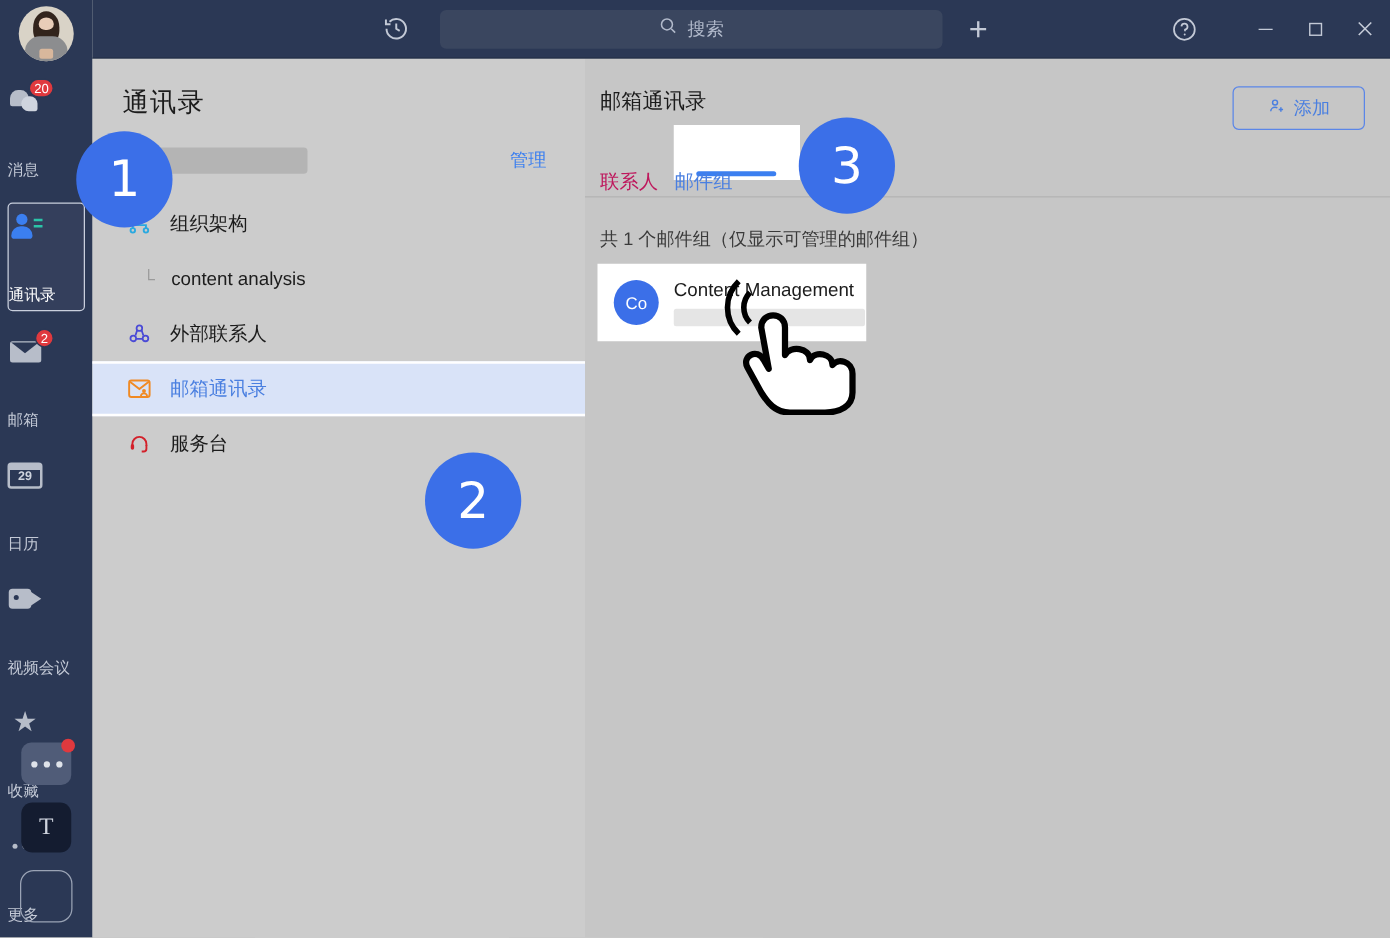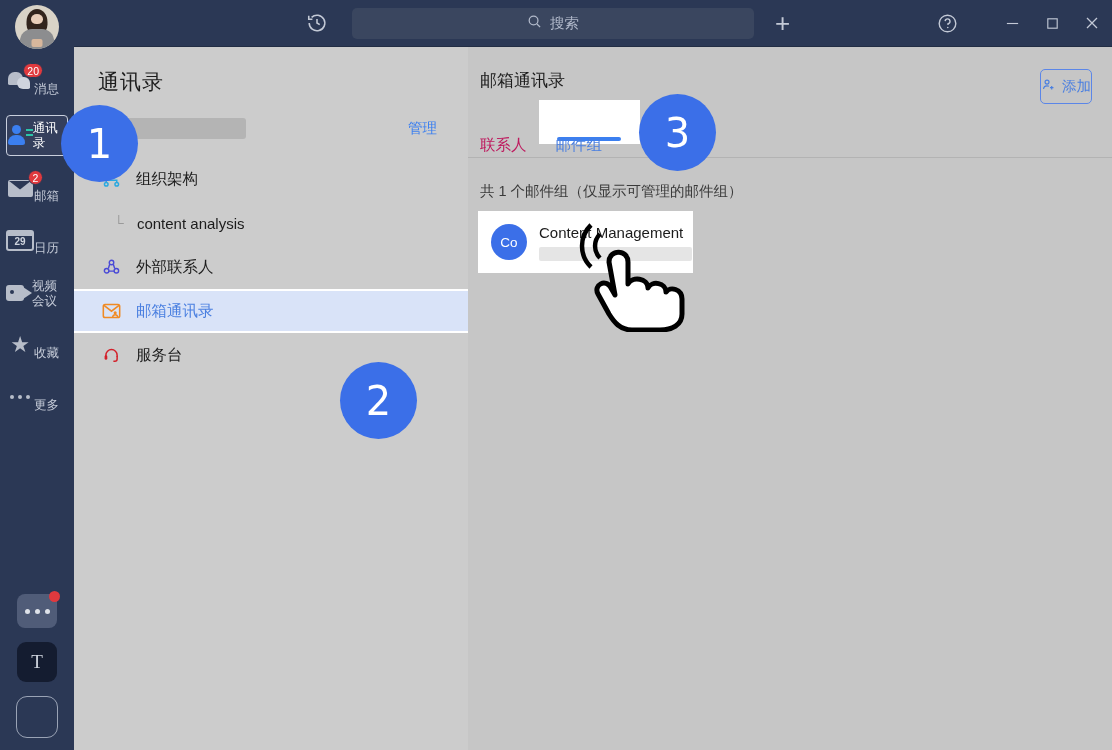--- a/index.html
+++ b/index.html
@@ -46,25 +46,26 @@
     width: 34px; height: 22px; border-radius: 12px 12px 0 0;
     background: #8c8d8f;
   }
   .avatar .hand {
     position: absolute; left: 50%; bottom: 2px; transform: translateX(-50%);
     width: 11px; height: 8px; border-radius: 2px; background: #d8b79c;
   }
 
   .rail-item {
     width: 62px; margin-top: 14px;
-    display: flex; flex-direction: row; align-items: flex-end;
+    display: flex; flex-direction: column; align-items: flex-start;
     padding: 5px 0 4px 0;
     border-radius: 4px;
     position: relative;
     cursor: pointer;
+    gap: 32px;
   }
   .rail-item.active {
     background: #343f5c;
     border: 1.5px solid #c9cfdd;
   }
   .rail-ico {
     position: relative;
     width: 28px; height: 26px;
     display: flex; align-items: center; justify-content: center;
     margin-bottom: 3px;
@@ -220,21 +221,21 @@
   }
   .main-head {
     display: flex; align-items: flex-start; justify-content: space-between;
     padding: 22px 20px 0 12px;
   }
   .main-title { font-size: 17px; color: #1c1c1c; }
   .add-btn {
     display: flex; align-items: center; gap: 6px;
     border: 1px solid #5b86e8; border-radius: 5px;
     color: #4a7fe0; font-size: 14.5px;
-    padding: 7px 0; cursor: pointer; background: transparent;
+    padding: 7px 27px; cursor: pointer; background: transparent;
   }
   .tabs {
     display: flex; align-items: flex-end;
     padding-left: 12px; margin-top: 16px; position: relative; height: 45px;
   }
   .tab {
     font-size: 15.5px; color: #be185d; cursor: pointer;
     padding: 0 0 9px 0; position: relative;
   }
   .tab.active {
@@ -518,21 +519,21 @@
         </span>
         <span>添加</span>
       </div>
     </div>
 
     <div class="tabs">
       <div class="tab-box">
         <div class="tab-under"></div>
       </div>
       <div class="tab" style="z-index:5">联系人</div>
-      <div class="tab active" style="margin-left:29px; z-index:5">邮件组</div>
+      <div class="tab active" style="margin-left:13px; z-index:5">邮件组</div>
     </div>
 
     <div class="tab-divider"></div>
 
     <div class="count-text">共 1 个邮件组（仅显示可管理的邮件组）</div>
 
     <div class="group-card">
       <div class="gc-avatar">Co</div>
       <div class="gc-body">
         <div class="gc-name">Content Management</div>

